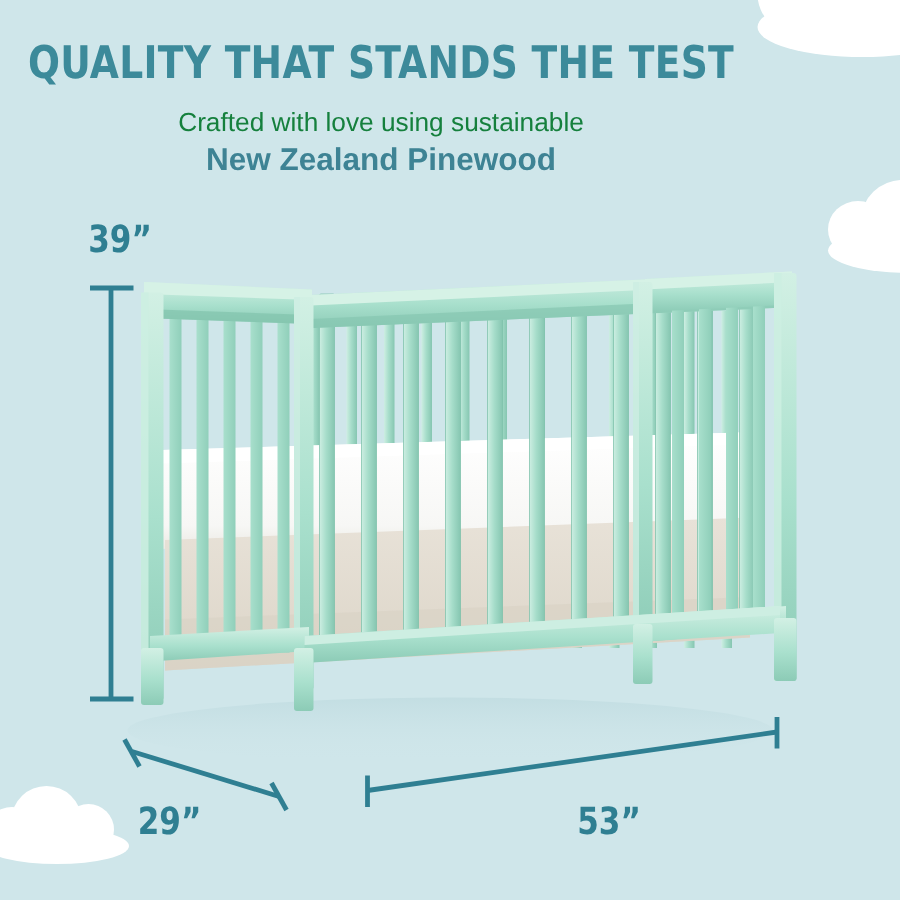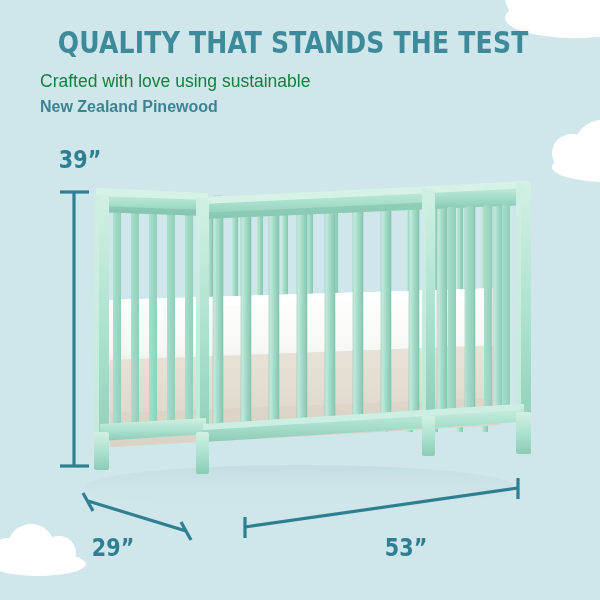--- a/index.html
+++ b/index.html
@@ -28,42 +28,42 @@
     background: #ffffff;
     border-radius: 50%;
     display: block;
   }
 
   
   #header {
     position: absolute;
     left: 0; top: 26px;
     width: 508px;
-    padding-left: 40px;
+    text-align: center;
   }
   #headline {
     font-family: "DejaVu Sans Condensed", "Liberation Sans Narrow", "Liberation Sans", sans-serif;
     font-weight: 700;
     font-size: 30px;
     letter-spacing: 0.2px;
     color: #3c8a9a;
     line-height: 34px;
     transform: scaleX(0.93);
     white-space: nowrap;
   }
   #sub1 {
     margin-top: 9px;
     font-size: 17.5px;
     font-weight: 400;
     color: #15803d;
     line-height: 24px;
   }
   #sub2 {
     margin-top: 2px;
-    font-size: 16px;
+    font-size: 21px;
     font-weight: 700;
     color: #3e8394;
     line-height: 24px;
   }
 
   
   .dim-label {
     position: absolute;
     font-family: "DejaVu Sans Condensed", "Liberation Sans Narrow", "Liberation Sans", sans-serif;
     font-weight: 700;

